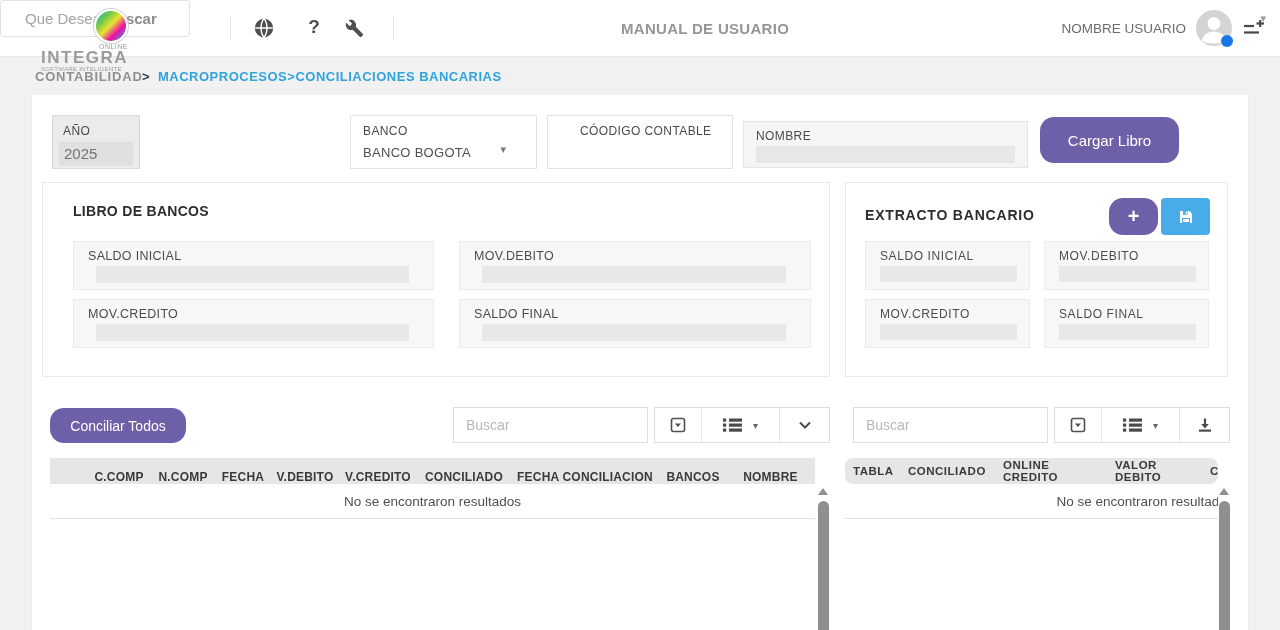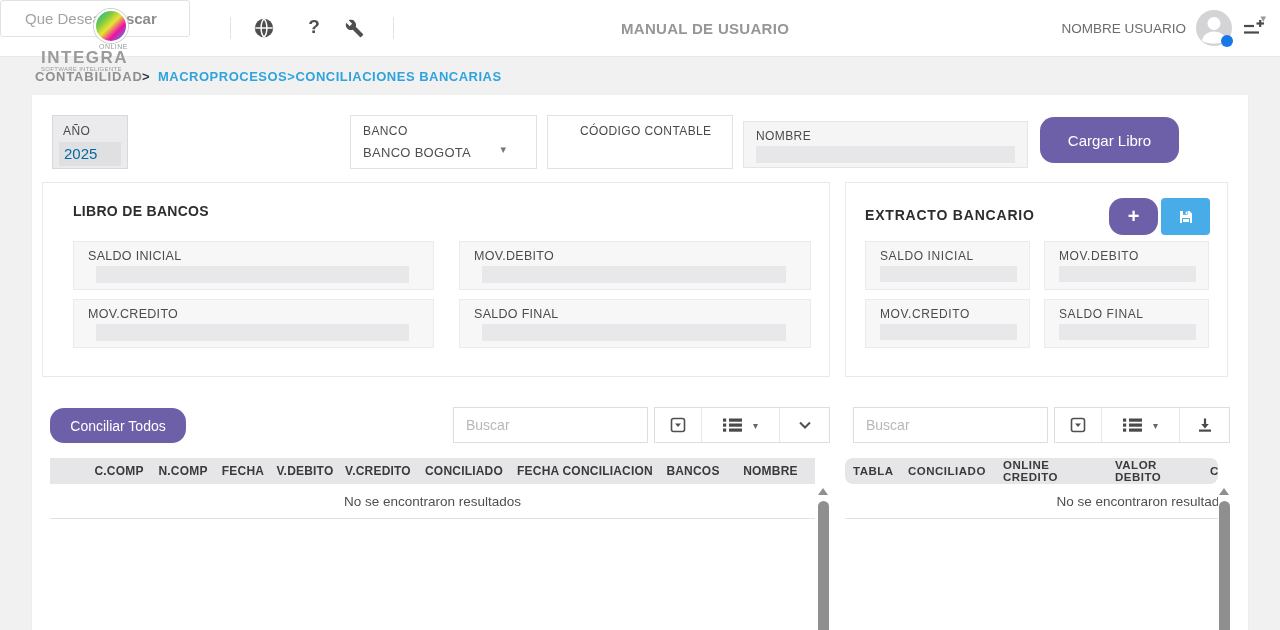--- a/index.html
+++ b/index.html
@@ -42,23 +42,23 @@
   .bc-root { left:35px; color:#8f8f8f; letter-spacing:.8px;font-weight:bold; }
   .bc-sep  { left:142px; color:#2d3a4a; font-weight:700; }
   .bc-path { left:158px; color:#2fa3dc; font-weight:700; letter-spacing:.5px; cursor:pointer; }
 
   
   .card { left:32px; top:95px; width:1216px; height:535px; background:#fff;
           box-shadow:0 1px 2px rgba(0,0,0,.05); }
 
   
   .fld-label { font-size:12px; color:#4a4a4a; letter-spacing:.4px; padding:8px 0 0 12px; }
-  .box-ano { left:52px; top:115px; width:76px; height:54px; background:#ebebed; border:1px solid #d9d9db; }
+  .box-ano { left:52px; top:115px; width:88px; height:54px; background:#ebebed; border:1px solid #d9d9db; }
   .box-ano .fld-label { padding-left:10px; }
-  .ano-value { margin:4px 6px 0 6px; height:24px; background:#e0e0e2; color:#0369a1;
+  .ano-value { margin:4px 6px 0 6px; height:24px; background:#e0e0e2; color:#737373;
     font-size:15px; padding:3px 0 0 5px; }
   .box-mes { left:155px; top:115px; width:184px; height:54px; background:#fff; border:1px solid #e2e2e3; }
   .sel-value { margin-top:7px; padding-left:12px; font-size:13px; color:#4f4f4f; letter-spacing:.3px; }
   .inline-caret { font-size:10px; color:#555; margin-left:2px; vertical-align:top; }
   .box-banco { left:350px; top:115px; width:187px; height:54px; background:#fff; border:1px solid #e2e2e3; }
   .banco-caret { position:absolute; right:30px; top:27px; font-size:11px; color:#777; }
   .box-codigo { left:547px; top:115px; width:186px; height:54px; background:#fff; border:1px solid #e2e2e3;padding-left:20px; }
   .box-nombre { left:743px; top:121px; width:285px; height:47px; background:#f5f5f6; border:1px solid #e5e5e6; }
   .box-nombre .fld-label { padding-top:7px; }
   .nombre-input { margin:3px 12px 0 12px; height:17px; background:#e7e7e9; font-size:12px; color:#555; }
@@ -92,21 +92,21 @@
   .tb-group { position:absolute; top:407px; width:176px; height:36px; background:#fff;
     border:1px solid #dedede; display:flex; }
   .tbg-left { left:654px; } .tbg-right { left:1054px; }
   .tb-cell { display:flex; align-items:center; justify-content:center; cursor:pointer; }
   .tb-c1 { width:46px; } .tb-c2 { width:78px; border-left:1px solid #e6e6e6; gap:10px; }
   .tb-c3 { flex:1; border-left:1px solid #e6e6e6; }
   .tb-caret { font-size:10px; color:#666; }
 
   
   .thead { position:absolute; display:flex; height:26px; background:#e6e6e9;
-    align-items:center; font-weight:700; color:#3a3a3a; }
+    align-items:flex-end; font-weight:700; color:#3a3a3a; }
   .thead-left { left:50px; top:458px; width:765px; font-size:12px; letter-spacing:.2px; }
   .thead-left .th { text-align:center; cursor:pointer; }
   .tl0{width:36px;} .tl1{width:66px;} .tl2{width:62px;} .tl3{width:58px;} .tl4{width:66px;}
   .tl5{width:80px;} .tl6{width:92px;} .tl7{width:150px;} .tl8{width:66px;} .tl9{width:89px;}
   .rt-clip { position:absolute; overflow:hidden; }
   .thead-right-clip { left:845px; top:458px; width:373px; height:26px;border-radius:8px; }
   .thead-right { position:absolute; left:0; top:0; display:flex; width:450px; height:26px;
     background:#e6e6e9; align-items:center; font-size:11.5px; font-weight:700;
     color:#3a3a3a; letter-spacing:.5px; }
   .thead-right .th { padding-left:8px; cursor:pointer; }

